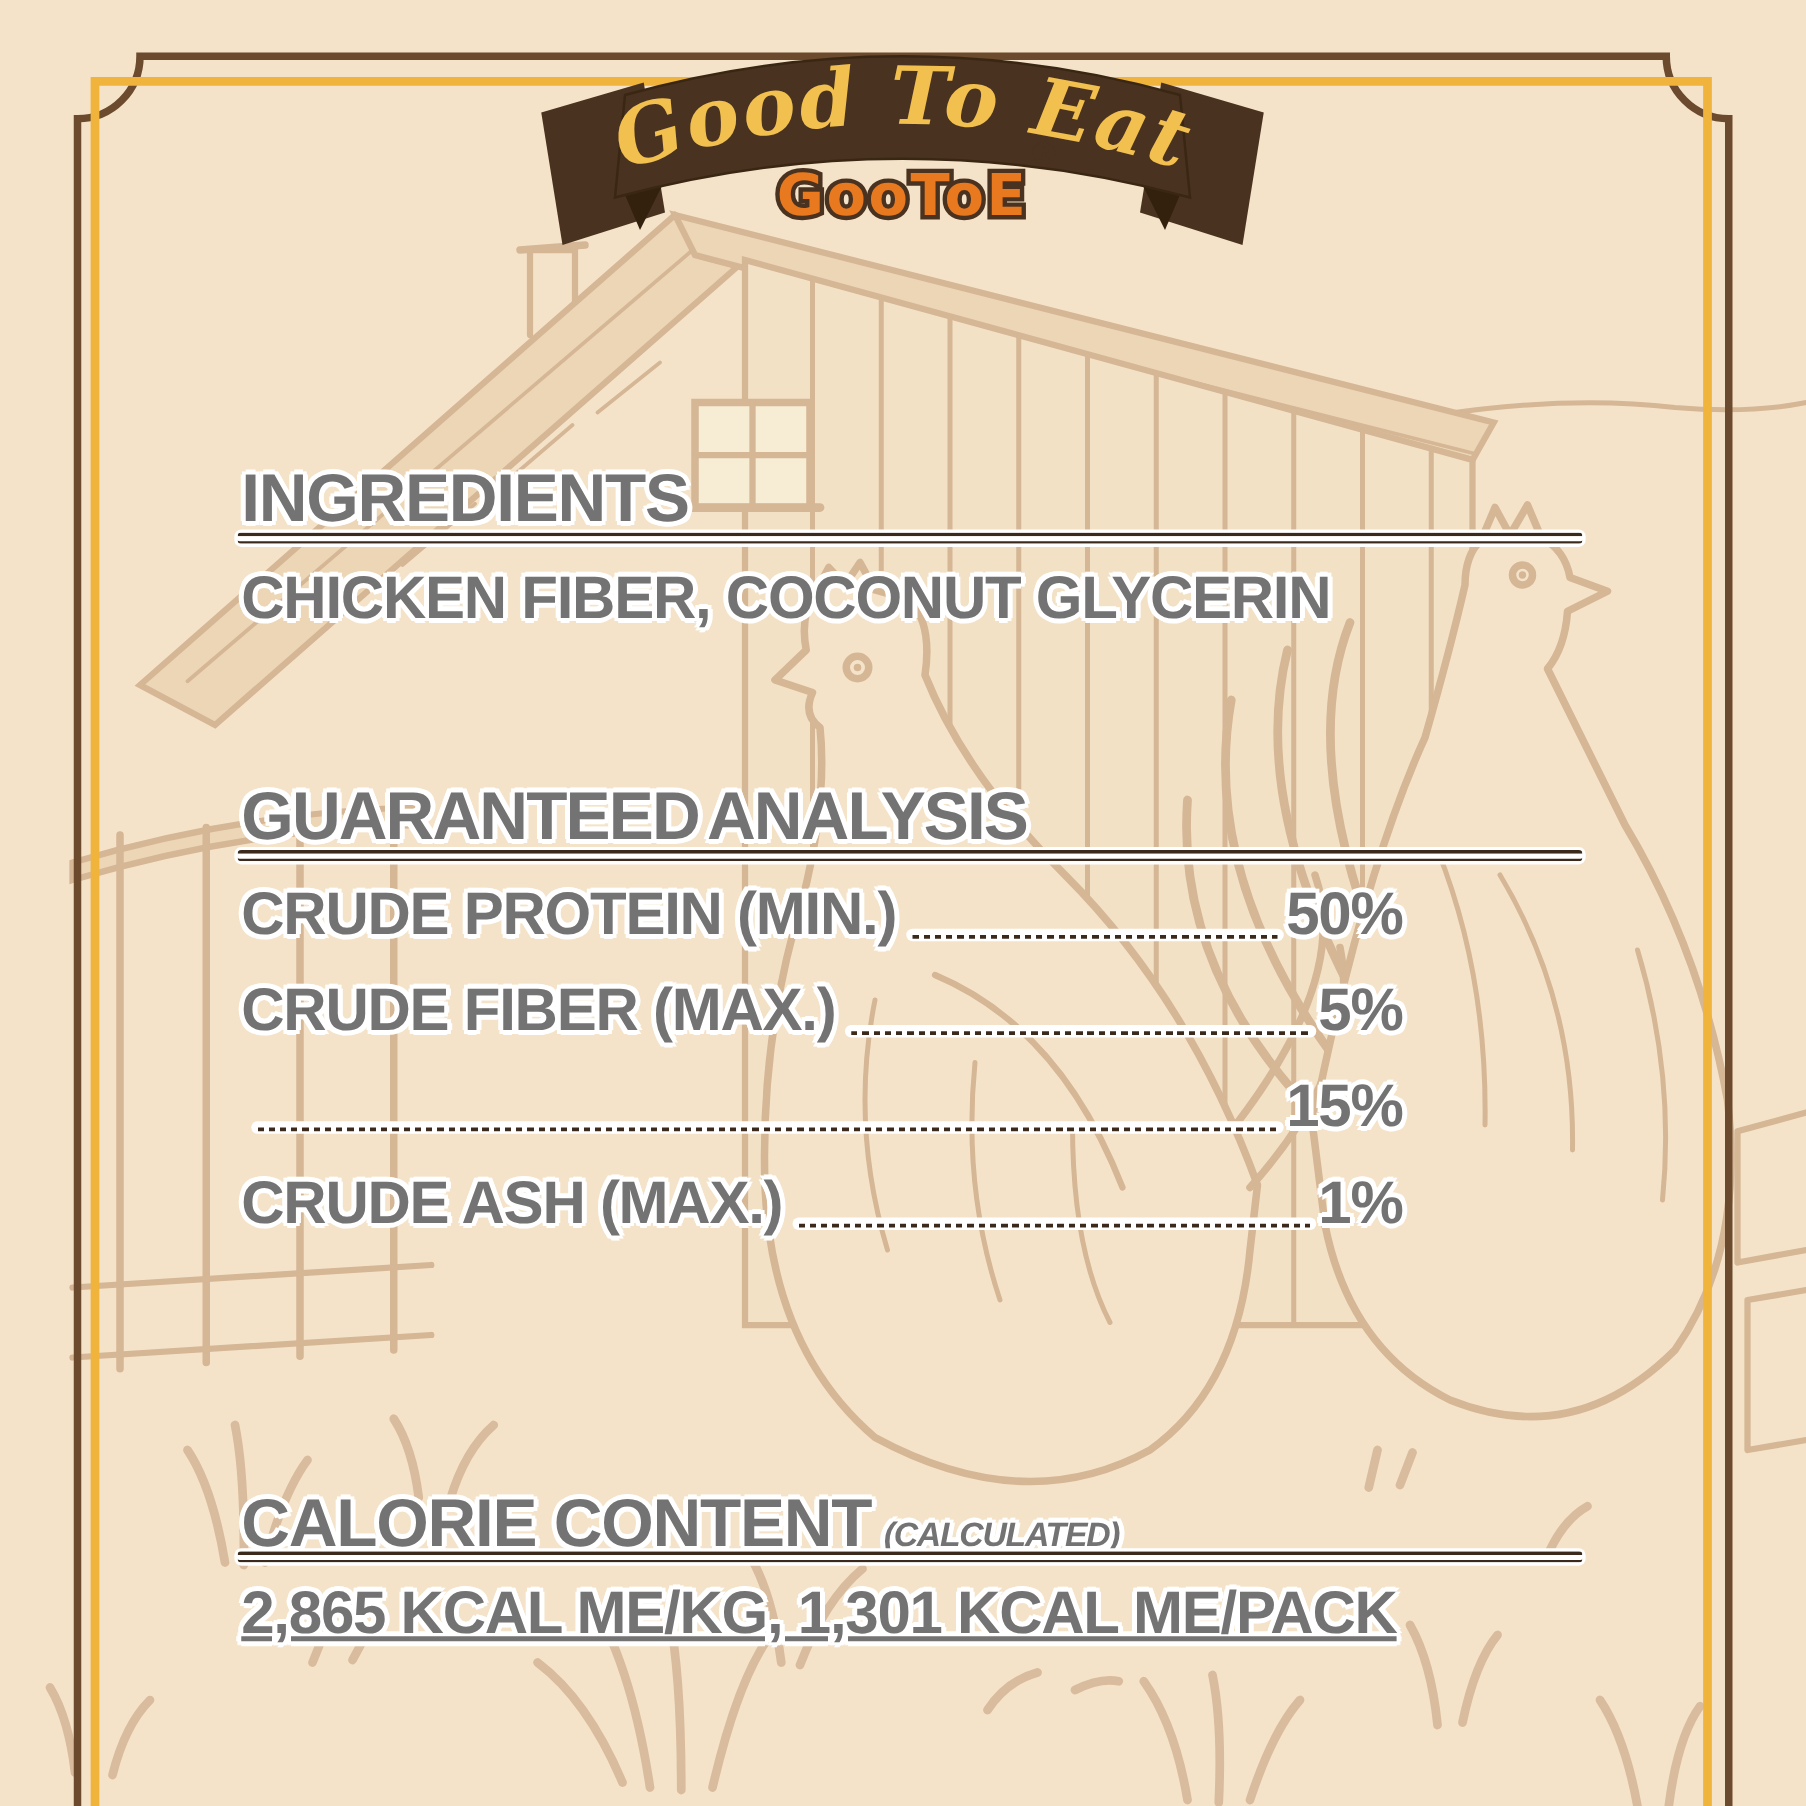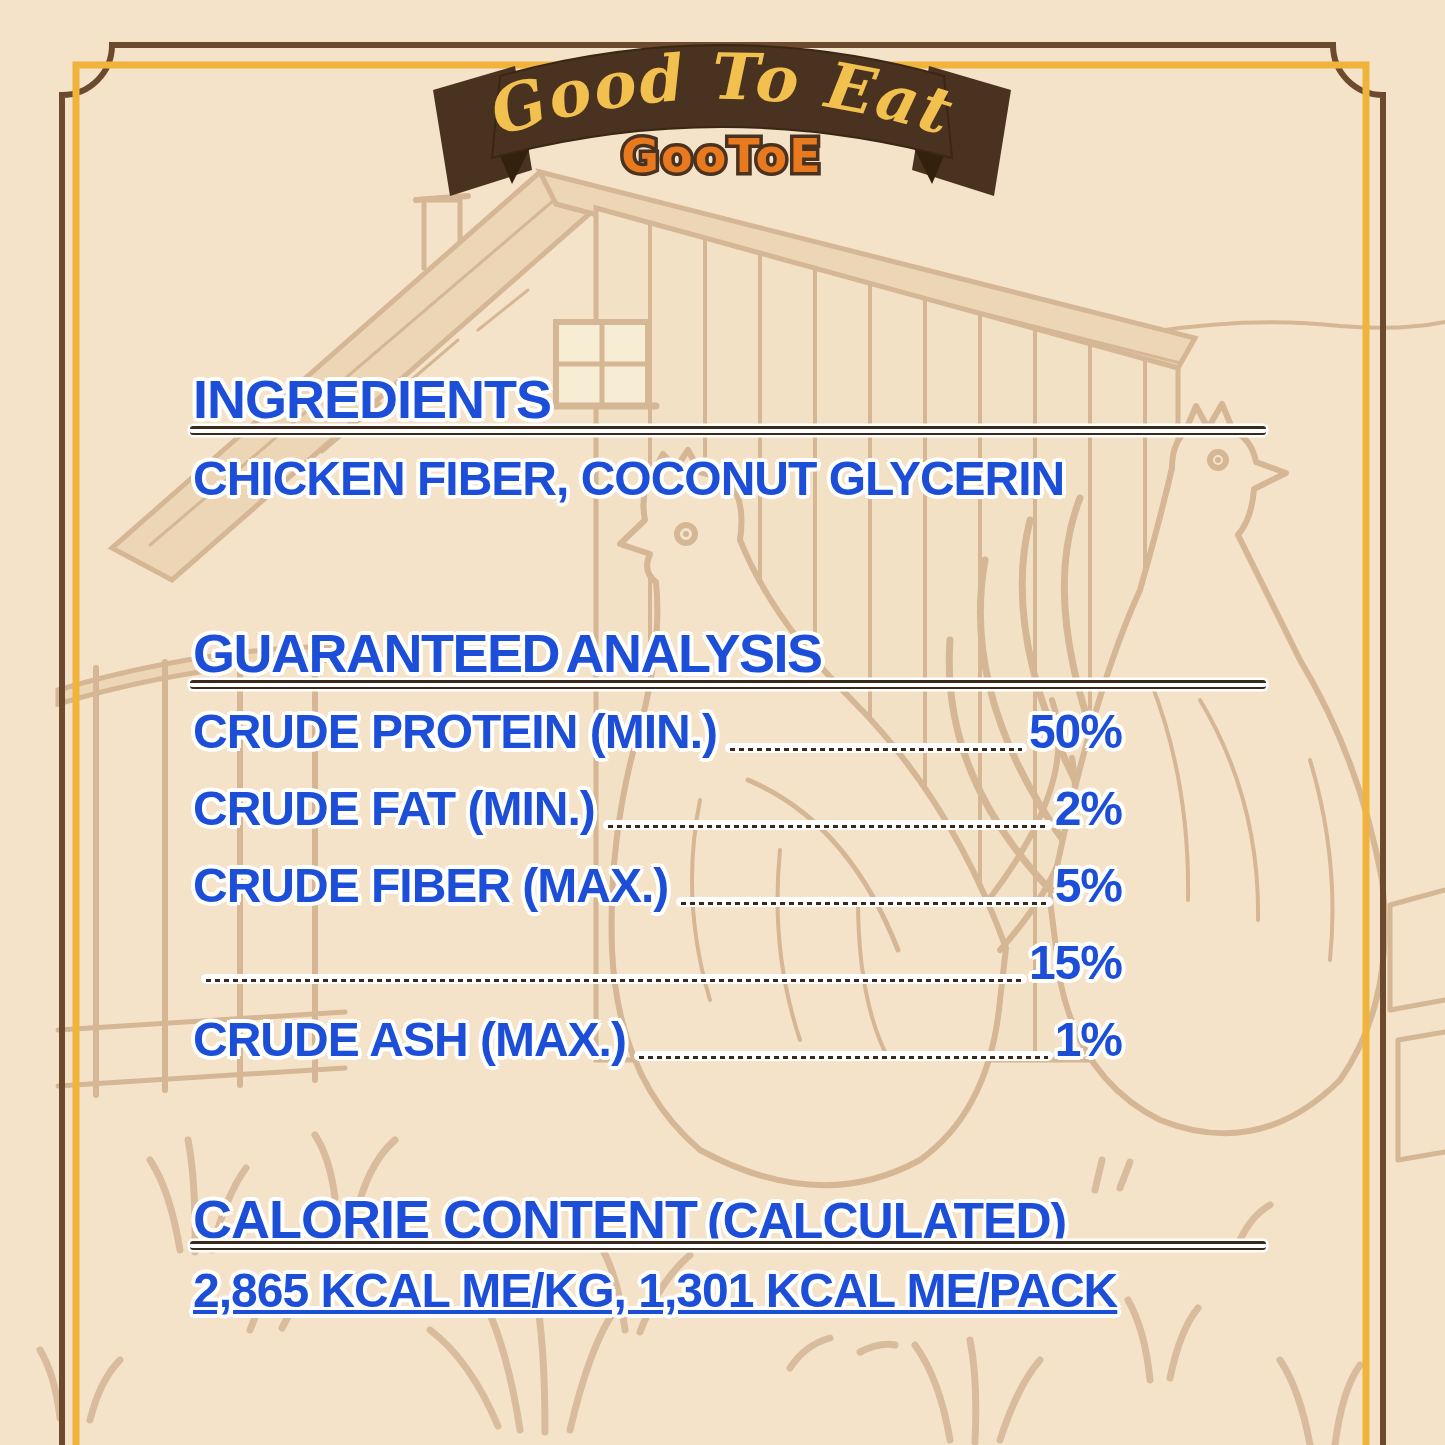--- a/index.html
+++ b/index.html
@@ -6,32 +6,32 @@
   body{
     width:1445px;height:1445px;position:relative;overflow:hidden;
     background:#f5e3c9;
     font-family:"Liberation Sans",sans-serif;
   }
   .bg-art{position:absolute;left:0;top:0;z-index:0;}
   .ribbon-svg{position:absolute;left:0;top:0;z-index:3;}
   .content{position:absolute;left:0;top:0;width:1445px;height:1445px;z-index:2;}
 
   .outlined{
-    color:#1d4ed8;
+    color:#737373;
     text-shadow:
       -3px -3px 0 #fff, 0 -4px 0 #fff, 3px -3px 0 #fff,
       -4px 0 0 #fff, 4px 0 0 #fff,
       -3px 3px 0 #fff, 0 4px 0 #fff, 3px 3px 0 #fff,
       -2px -2px 0 #fff, 2px 2px 0 #fff, 2px -2px 0 #fff, -2px 2px 0 #fff;
   }
   .heading{
     position:absolute;left:193px;
     font-size:54px;font-weight:bold;letter-spacing:-1px;white-space:nowrap;
   }
-  .heading .sub{font-size:50px;letter-spacing:-1px;margin-left:10px;}
+  .heading .sub{font-size:27px;letter-spacing:-1px;margin-left:10px;font-style:italic;}
   .tight{letter-spacing:-1.5px;word-spacing:-5px;text-align:right;}
   .bodyline{
     position:absolute;left:193px;
     font-size:48px;font-weight:bold;letter-spacing:-1px;white-space:nowrap;
   }
   .rule{
     position:absolute;left:190px;width:1076px;height:4px;
     background:#fff;
     border-top:3px solid #3b2a1b;border-bottom:2px solid #3b2a1b;
     box-shadow:0 0 0 2.5px #fff;border-radius:3px;
@@ -168,25 +168,20 @@
   <div class="heading outlined tight" style="top:622px;">GUARANTEED ANALYSIS</div>
   <div class="rule" style="top:680px;"></div>
 
   <div class="ga-rows">
     <div class="ga-row">
       <span class="ga-label outlined">CRUDE PROTEIN (MIN.)</span>
       <span class="ga-leader"></span>
       <span class="ga-value outlined">50%</span>
     </div>
     <div class="ga-row">
-      <span class="ga-label outlined">CRUDE FAT (MIN.)</span>
-      <span class="ga-leader"></span>
-      <span class="ga-value outlined">2%</span>
-    </div>
-    <div class="ga-row">
       <span class="ga-label outlined">CRUDE FIBER (MAX.)</span>
       <span class="ga-leader"></span>
       <span class="ga-value outlined">5%</span>
     </div>
     <div class="ga-row">
       <span class="ga-leader"></span>
       <span class="ga-value outlined">15%</span>
     </div>
     <div class="ga-row">
       <span class="ga-label outlined">CRUDE ASH (MAX.)</span>

